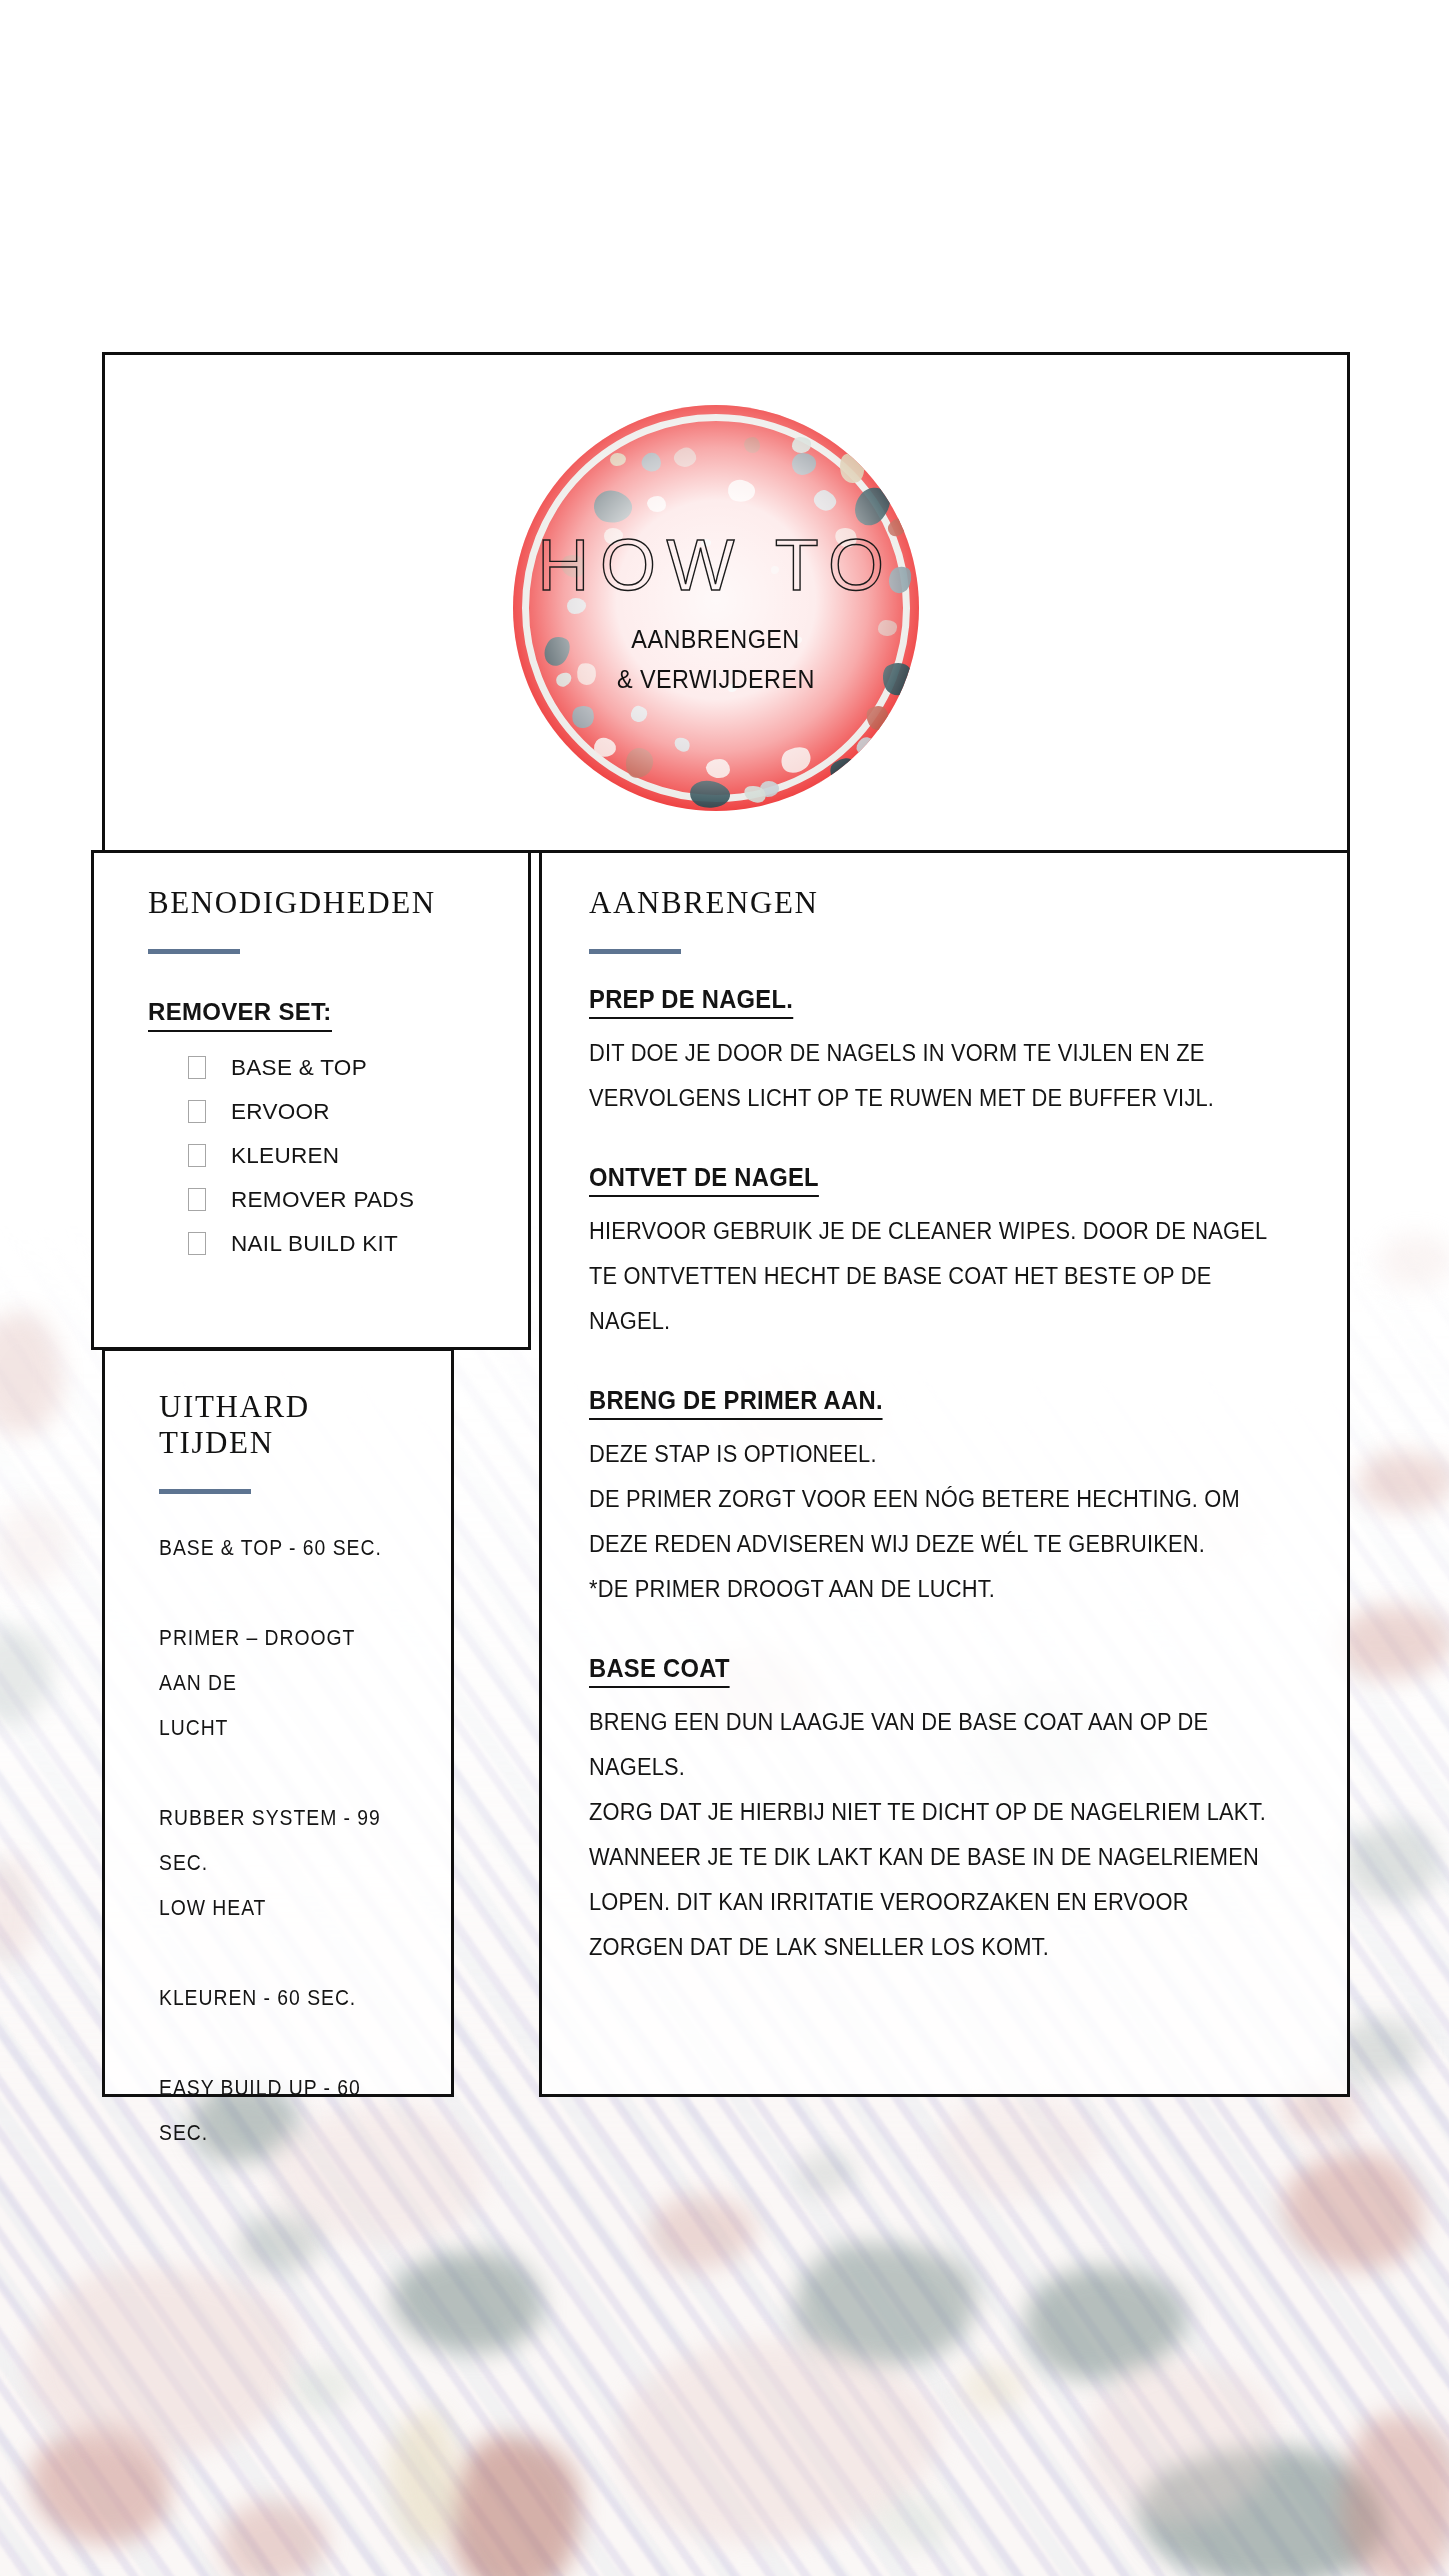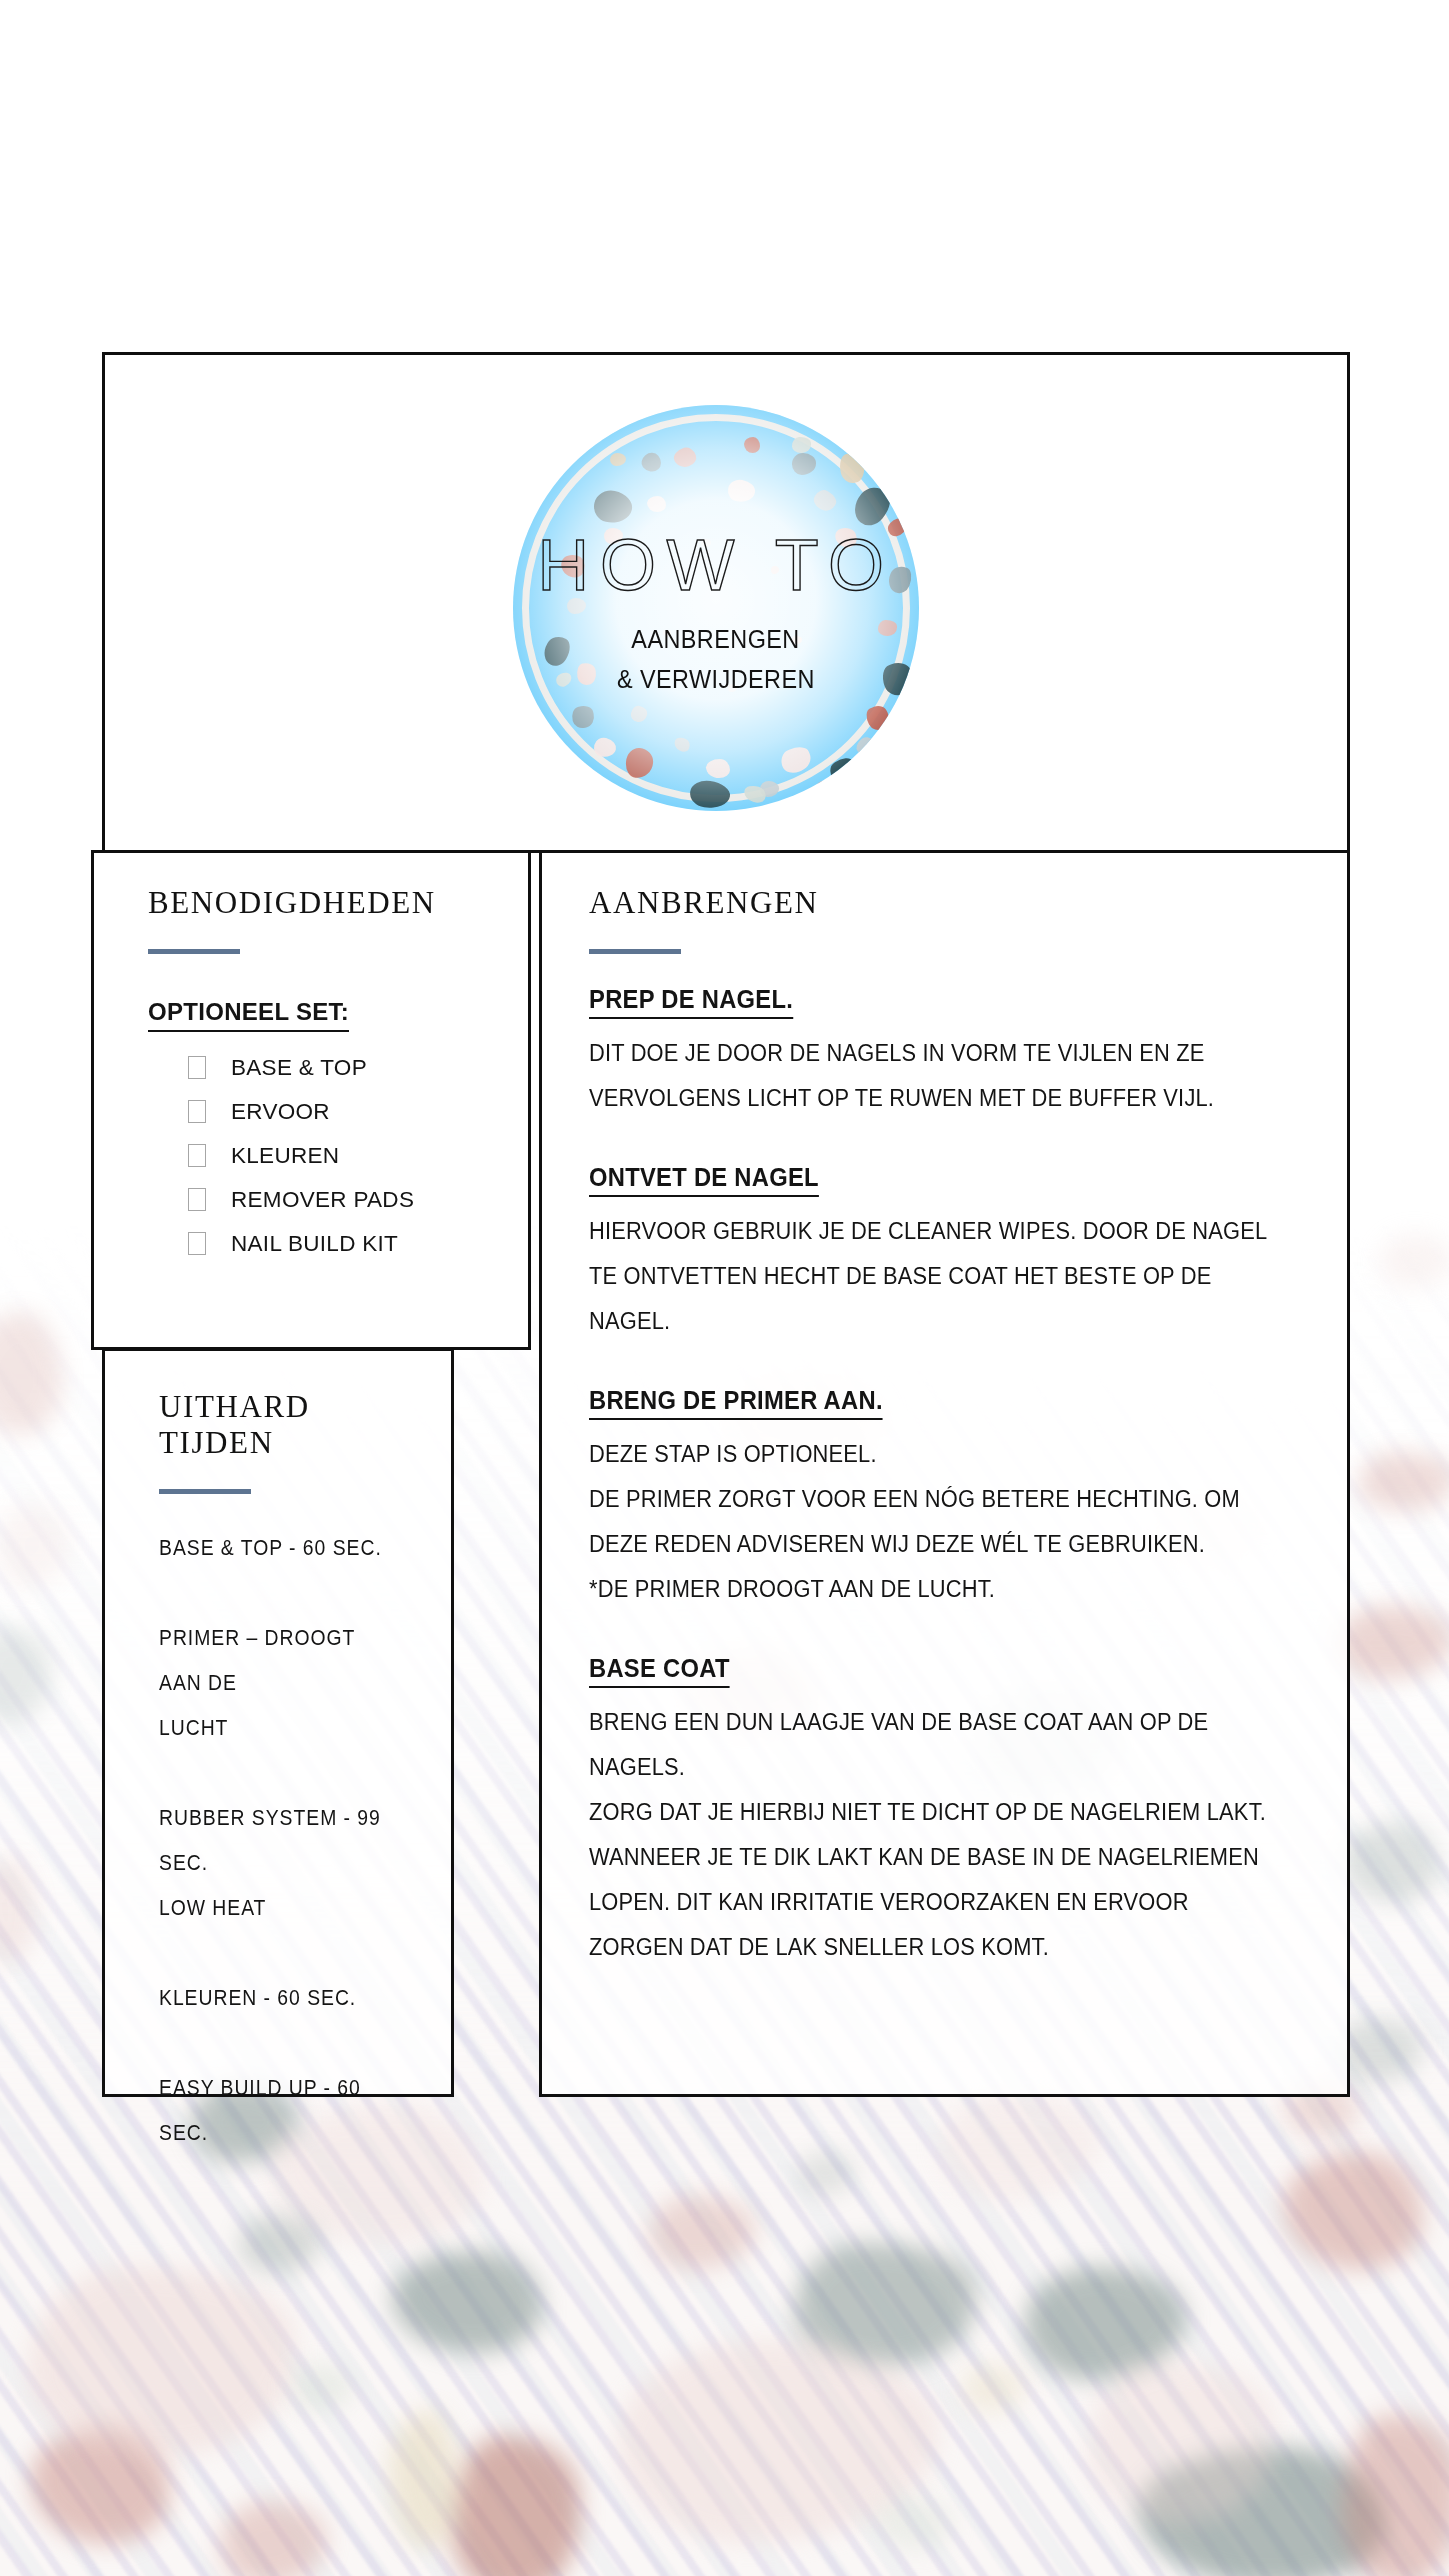--- a/index.html
+++ b/index.html
@@ -20,21 +20,21 @@
 
   
   .box{position:absolute;background:rgba(255,255,255,0.82);border:3.2px solid #0f0f0f;box-sizing:border-box;}
   #box-header{left:102px;top:352px;width:1248px;height:501px;background:rgba(255,255,255,0.95);}
   #box-benodigdheden{left:91px;top:850px;width:440px;height:500px;padding:32px 21.5px 0 54px;}
   #box-uithard{left:102px;top:1348px;width:352px;height:749px;padding:38px 21.5px 0 54px;}
   #box-aanbrengen{left:539px;top:850px;width:811px;height:1247px;padding:32px 32px 0 47px;}
 
   
   .logo{position:absolute;left:510px;top:401px;width:406px;height:406px;border-radius:50%;
-        background:#7dd3fc;overflow:hidden;}
+        background:#ef4444;overflow:hidden;}
   .logo-ring{position:absolute;inset:8.6px;border-radius:50%;border:7px solid #ecebe8;}
   .speckle{position:absolute;}
   .logo-fade{position:absolute;inset:0;border-radius:50%;
      background:radial-gradient(circle at 50% 48%, rgba(255,255,255,0.97) 0%, rgba(255,255,255,0.9) 34%, rgba(255,255,255,0.55) 52%, rgba(255,255,255,0) 72%);}
   .logo-title{position:absolute;left:0;right:0;top:119px;text-align:center;
      font-family:"Liberation Sans",sans-serif;font-weight:300;font-size:72px;letter-spacing:10.7px;color:#161616;white-space:nowrap;}
   @supports ((-webkit-text-stroke:1px #000)){
     .logo-title{color:transparent;-webkit-text-stroke:1.4px #1a1a1a;}
   }
   .logo-sub{position:absolute;left:0;right:0;top:214px;text-align:center;
@@ -163,21 +163,21 @@
     <div class="logo-sub">
       <span class="cond">AANBRENGEN</span><br>
       <span class="cond">&amp; VERWIJDEREN</span>
     </div>
   </div>
 </div>
 
 <div class="box" id="box-benodigdheden">
   <div class="panel-heading">BENODIGDHEDEN</div>
   <div class="accent-line" style="background: rgb(93, 116, 145);"></div>
-  <div class="list-title">OPTIONEEL SET:</div>
+  <div class="list-title">REMOVER SET:</div>
   <div class="check-list">
     <div class="check-item">
         <span class="checkbox"></span>
         <span class="check-label">BASE &amp; TOP</span>
       </div>
     <div class="check-item">
         <span class="checkbox"></span>
         <span class="check-label">ERVOOR</span>
       </div>
     <div class="check-item">

